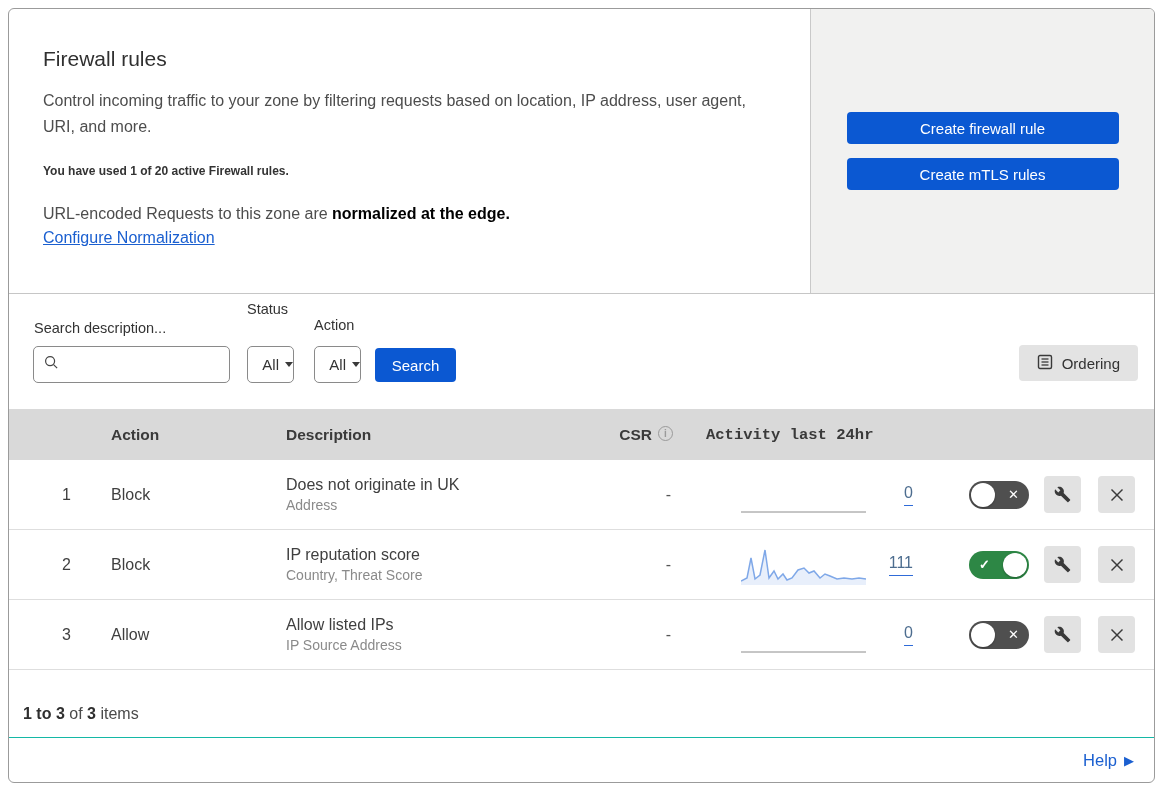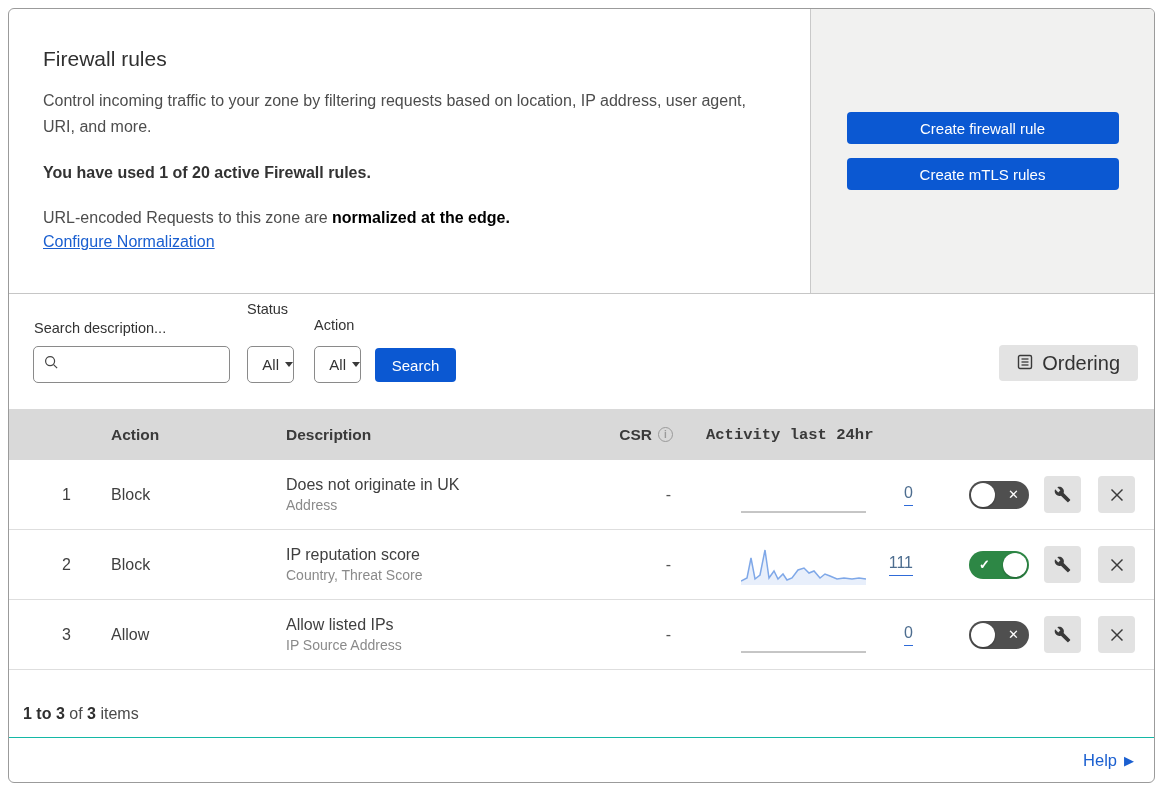--- a/index.html
+++ b/index.html
@@ -7,21 +7,21 @@
   .card {
     position:absolute; left:8px; top:8px; width:1147px; height:775px;
     background:#fff; border:1px solid #9b9b9b; border-radius:6px;
     display:flex; flex-direction:column; overflow:hidden;
   }
   
   .header { height:285px; display:flex; border-bottom:1px solid #c6c6c6; flex:none; }
   .header-left { flex:1; padding:38px 30px 0 34px; }
   .page-title { font-size:21px; font-weight:500; color:#303030; margin-bottom:17px; }
   .desc { font-size:16px; color:#4d4d4d; line-height:26px; max-width:745px; margin-bottom:24px; }
-  .usage { font-size:16px; font-weight:700; color:#333; margin-bottom:27px; }
+  .usage { font-size:12px; font-weight:700; color:#333; margin-bottom:27px; }
   .norm { font-size:16px; color:#4d4d4d; margin-bottom:6px; }
   .norm b { color:#000000; }
   a.link { color:#1a5fd0; text-decoration:underline; font-size:16px; cursor:pointer; }
   .header-right {
     width:344px; flex:none; background:#f1f1f0; border-left:1px solid #c9c9c9;
     display:flex; flex-direction:column; justify-content:center; align-items:center; gap:14px;
   }
   .btn-primary {
     width:272px; height:32px; background:#0b58d2; color:#fff; border:none; border-radius:4px;
     font-size:15px; font-family:inherit; cursor:pointer; line-height:31px; text-align:center;
@@ -40,29 +40,29 @@
   .dropdown {
     position:absolute; top:52px; height:37px; border:1px solid #8a8a8a; border-radius:5px; background:#fff;
     display:flex; align-items:center; justify-content:flex-end; gap:6px; font-size:15px; color:#333; cursor:pointer;
   }
   .status-dd { left:238px; width:47px; }
   .action-dd { left:305px; width:47px; }
   .caret-down { width:0; height:0; border-left:4px solid transparent; border-right:4px solid transparent; border-top:5px solid #3a3a3a; }
   .btn-search { position:absolute; left:366px; top:54px; width:81px; height:34px; }
   .btn-ordering {
     position:absolute; right:16px; top:51px; height:36px; padding:0 18px;
-    background:#e3e3e3; border:none; border-radius:4px; font-size:20px; font-family:inherit; color:#333;
+    background:#e3e3e3; border:none; border-radius:4px; font-size:15px; font-family:inherit; color:#333;
     display:flex; align-items:center; gap:9px; cursor:pointer;
   }
   
   .grid-cols { display:grid; grid-template-columns:80px 192px 1fr 70px 238px 122px 45px 68px; align-items:center; }
   .thead { height:51px; background:#d9d9d9; font-size:15.5px; font-weight:700; color:#3a3a3a; flex:none; }
   .th-action { padding-left:22px; }
   .th-desc { padding-left:5px; }
-  .th-csr { justify-self:end; padding-right:8px; display:flex; align-items:center; gap:6px; }
+  .th-csr { justify-self:end; padding-right:8px; display:flex; gap:6px; }
   .th-activity { padding-left:25px;font-family:Liberation Mono, monospace; }
   .trow { height:70px; border-bottom:1px solid #dedede; background:#fff; flex:none; }
   .cell-num { text-align:right; padding-right:18px; font-size:16px; color:#3f3f3f; }
   .cell-action { padding-left:22px; font-size:16px; color:#3f3f3f; }
   .cell-desc { padding-left:5px; }
   .cell-desc .main { font-size:16px; color:#3f3f3f; margin-bottom:3px; }
   .cell-desc .sub { font-size:14px; color:#8a8a8a; }
   .cell-csr { justify-self:end; padding-right:10px; font-size:16px; color:#555; }
   .cell-activity { padding-left:60px; display:flex; align-items:center; justify-content:space-between; padding-right:6px; }
   .spark { width:125px; height:40px; }

